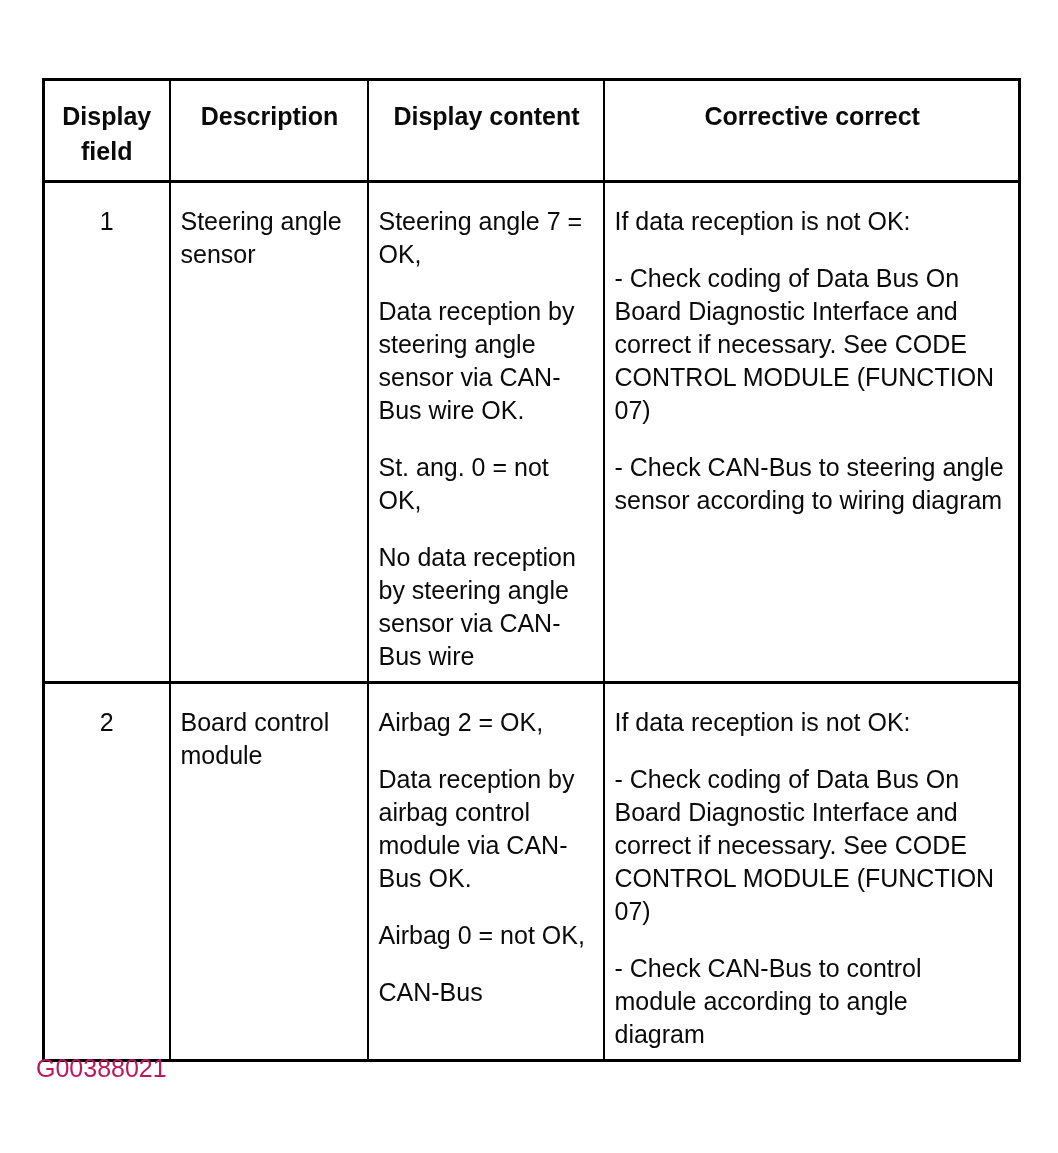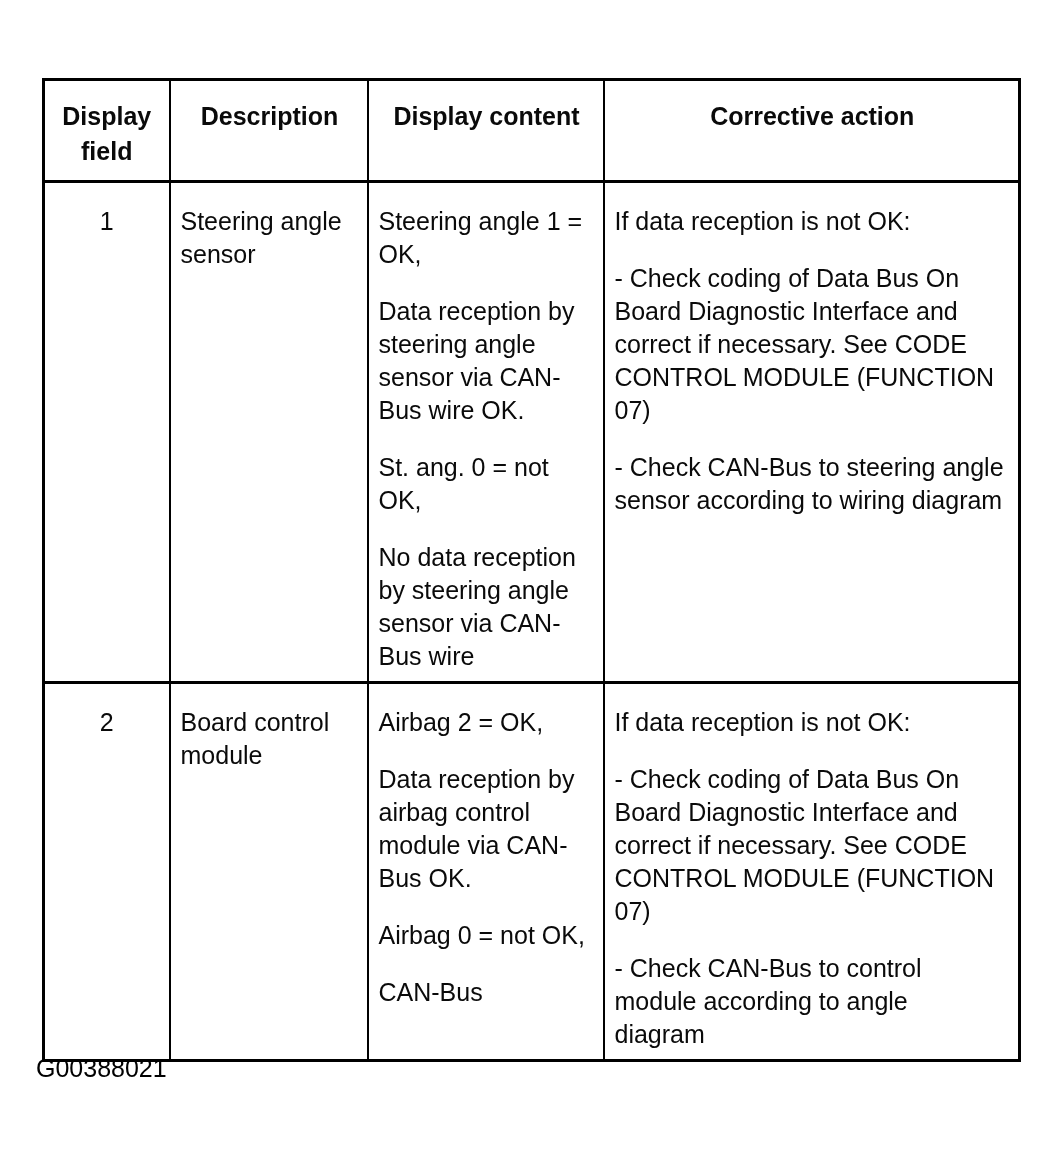--- a/index.html
+++ b/index.html
@@ -55,49 +55,49 @@
     padding-right: 4px;
   }
   .para { margin: 0 0 24px 0; }
   .para:last-child { margin-bottom: 0; }
   .figure-id {
     position: absolute;
     left: 36px;
     top: 1053px;
     font-size: 25px;
     line-height: 30px;
-    color: #000000;
+    color: #be185d;
   }
 </style>
 </head>
 <body>
 
 <div class="page">
 
   <table class="diag">
     <colgroup>
       <col style="width:126px">
       <col style="width:198px">
       <col style="width:236px">
       <col style="width:416px">
     </colgroup>
     <thead>
       <tr>
         <th class="c-num">Display field</th>
         <th>Description</th>
         <th>Display content</th>
-        <th>Corrective action</th>
+        <th>Corrective correct</th>
       </tr>
     </thead>
     <tbody>
       <tr class="row-1">
         <td class="cell-num">1</td>
         <td>Steering angle sensor</td>
         <td>
-            <p class="para">Steering angle 1 = OK,</p>
+            <p class="para">Steering angle 7 = OK,</p>
             <p class="para">Data reception by steering angle sensor via CAN-Bus wire OK.</p>
             <p class="para">St. ang. 0 = not OK,</p>
             <p class="para">No data reception by steering angle sensor via CAN-Bus wire</p>
           </td>
         <td>
             <p class="para">If data reception is not OK:</p>
             <p class="para">- Check coding of Data Bus On Board Diagnostic Interface and correct if necessary. See CODE CONTROL MODULE (FUNCTION 07)</p>
             <p class="para">- Check CAN-Bus to steering angle sensor according to wiring diagram</p>
           </td>
       </tr>

